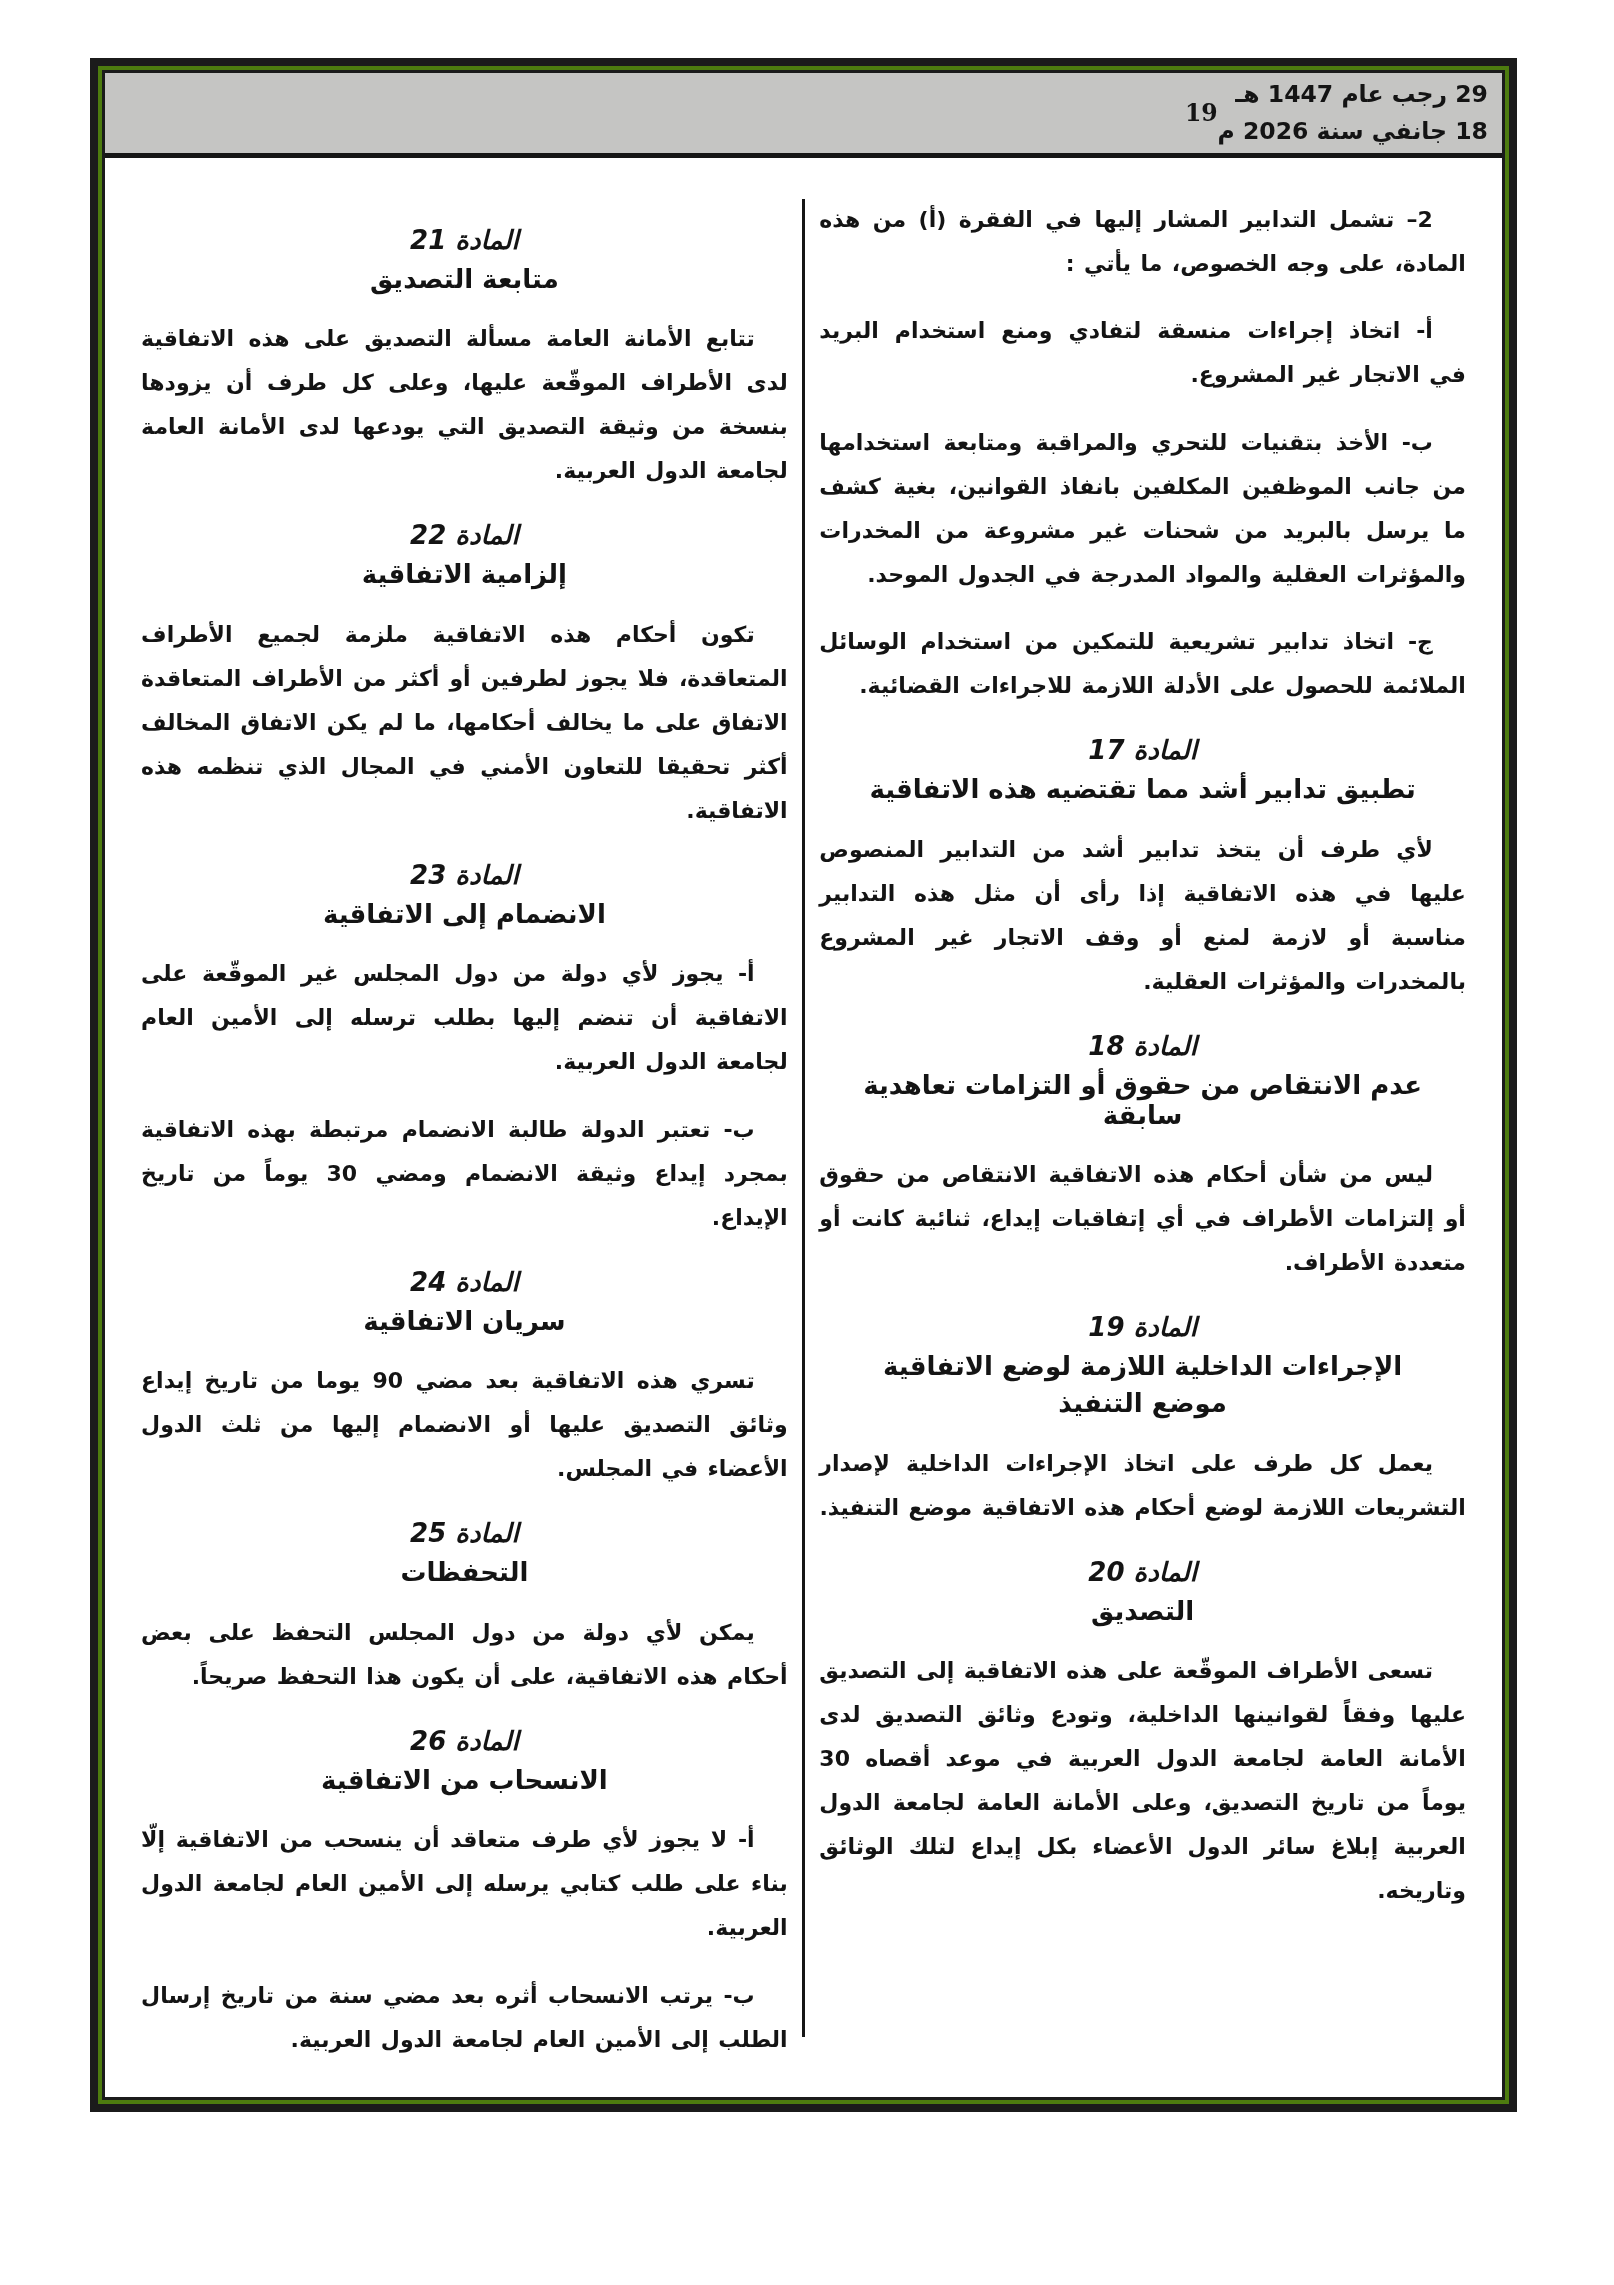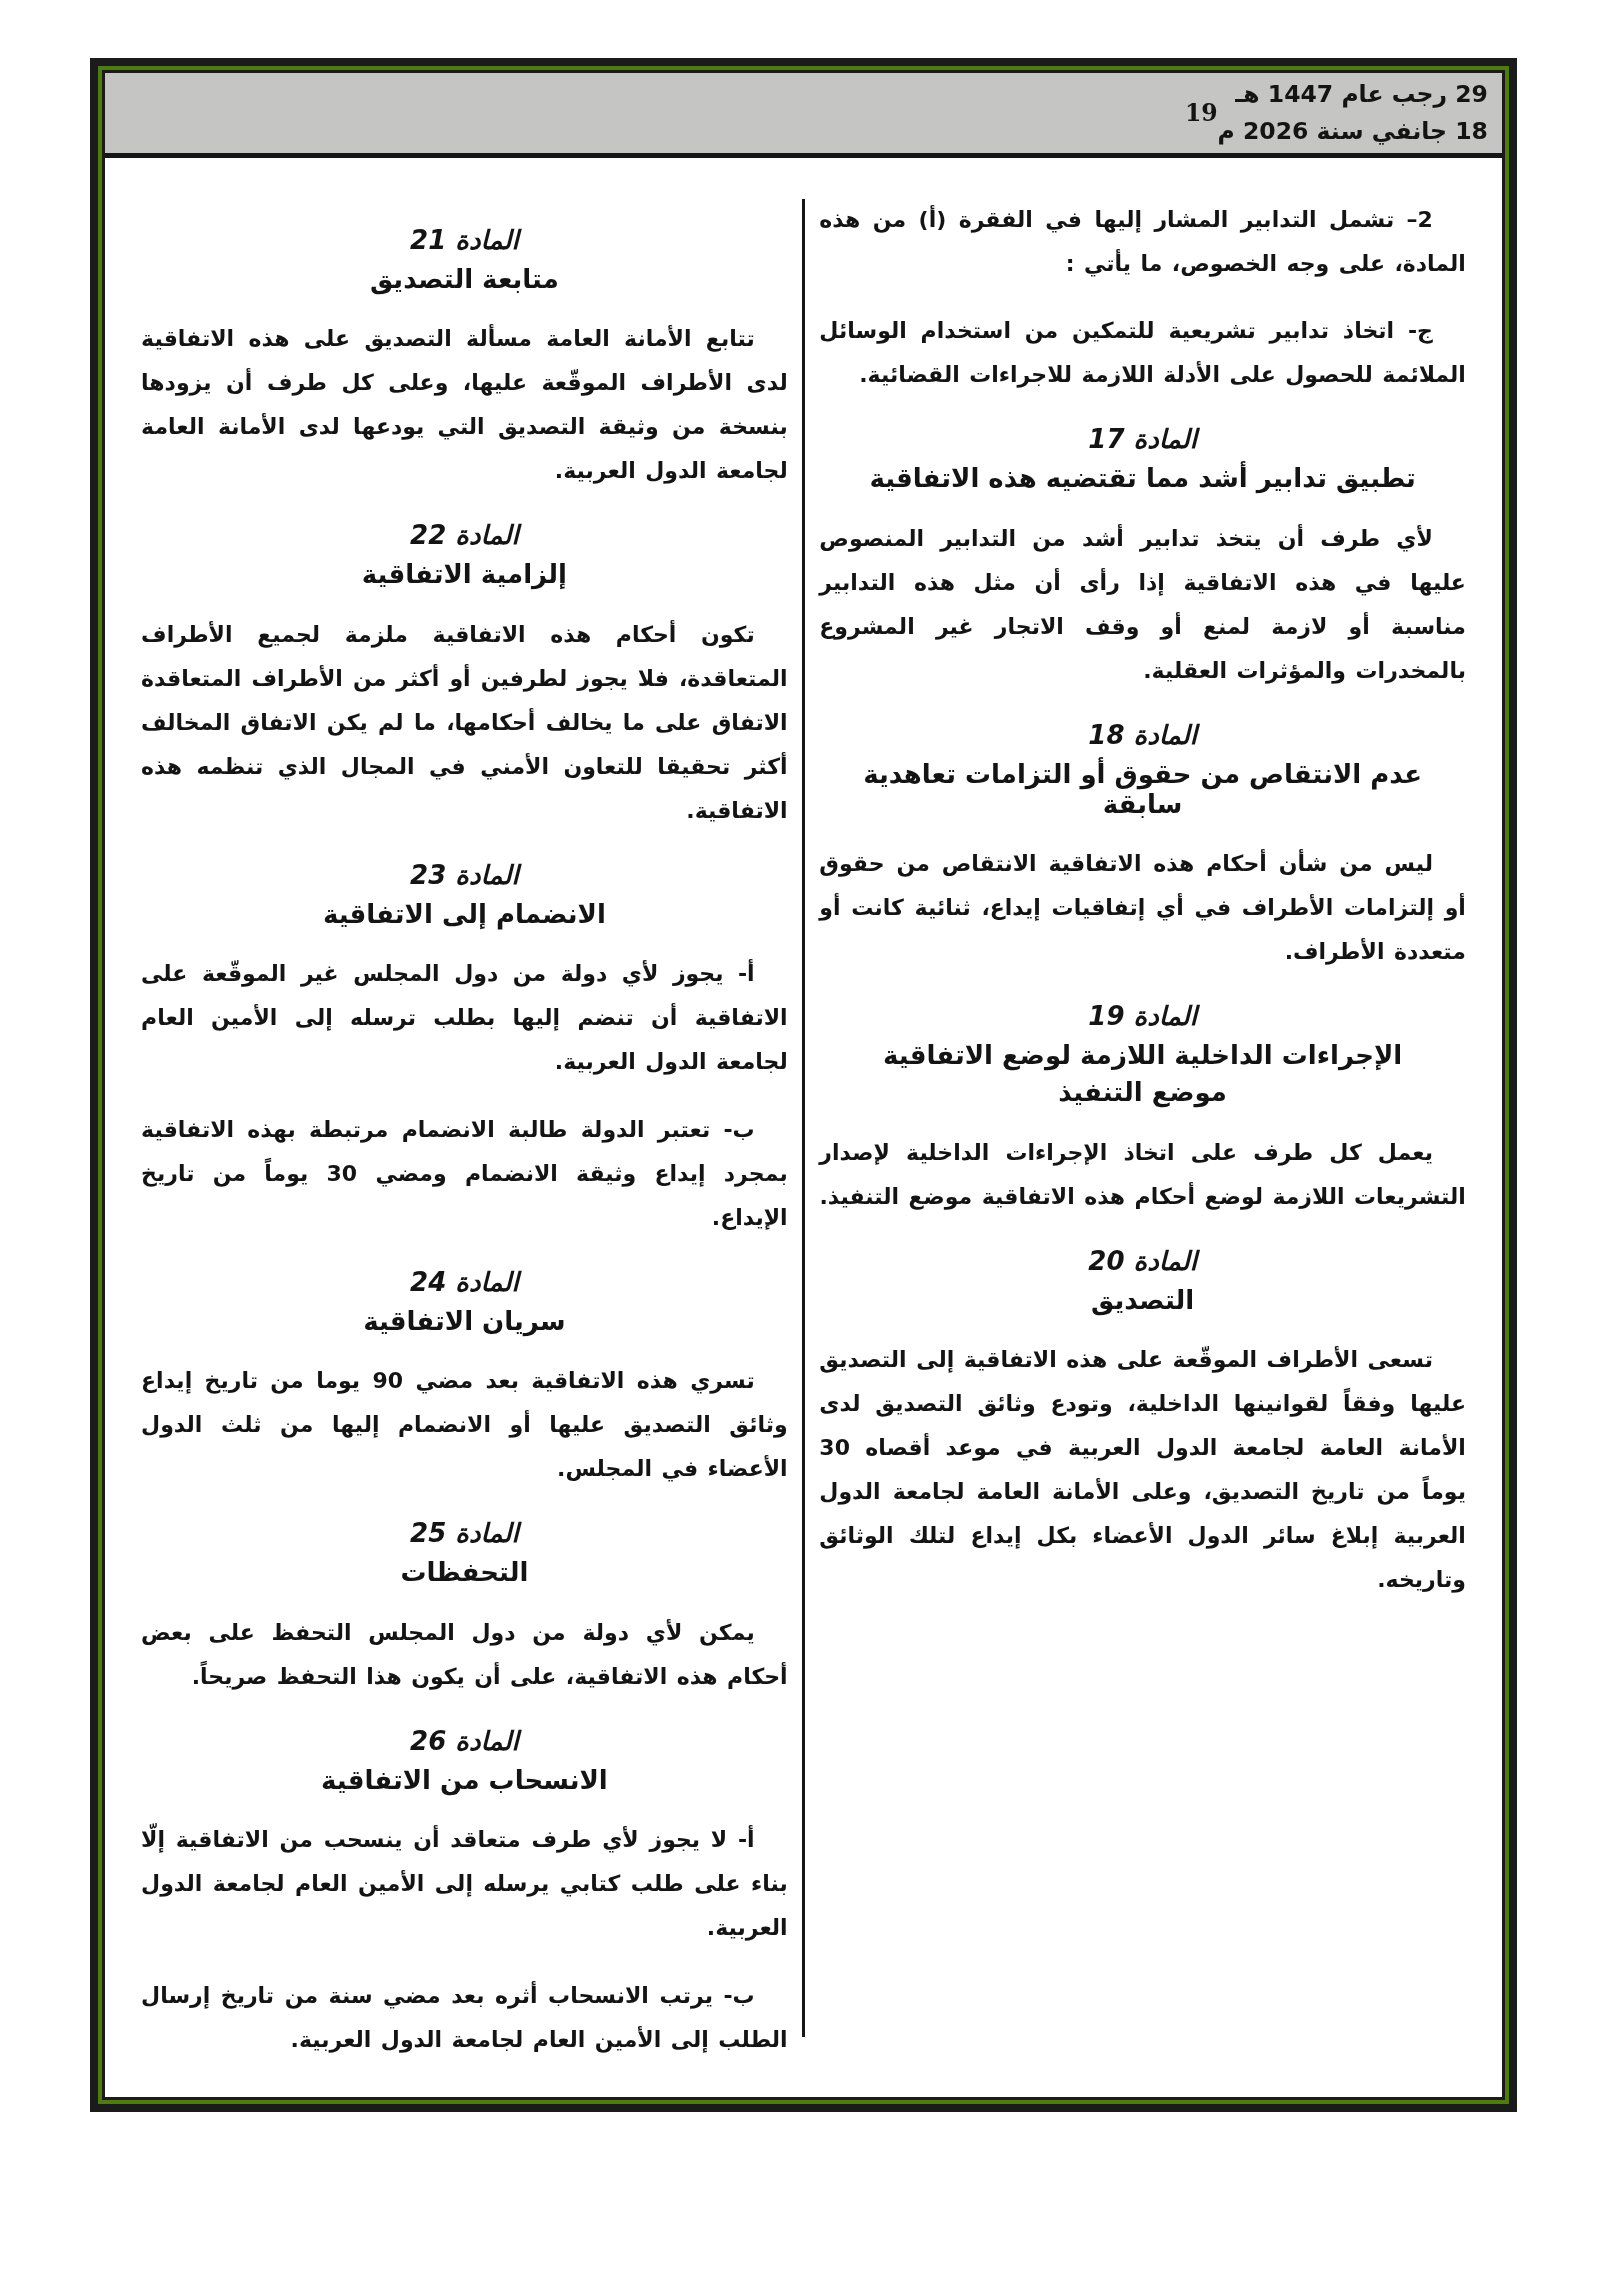--- a/index.html
+++ b/index.html
@@ -126,20 +126,22 @@
       <div class="dates">
         <div>29 رجب عام 1447 هـ</div>
         <div>18 جانفي سنة 2026 م</div>
       </div>
       <div class="page-no">19</div>
     </header>
 
     <main class="columns">
       <section class="col col-right" id="col-right">
           <div class="para">2– تشمل التدابير المشار إليها في الفقرة (أ) من هذه المادة، على وجه الخصوص، ما يأتي :</div>
+          <div class="para">أ- اتخاذ إجراءات منسقة لتفادي ومنع استخدام البريد في الاتجار غير المشروع.</div>
+          <div class="para">ب- الأخذ بتقنيات للتحري والمراقبة ومتابعة استخدامها من جانب الموظفين المكلفين بانفاذ القوانين، بغية كشف ما يرسل بالبريد من شحنات غير مشروعة من المخدرات والمؤثرات العقلية والمواد المدرجة في الجدول الموحد.</div>
           <div class="para">ج- اتخاذ تدابير تشريعية للتمكين من استخدام الوسائل الملائمة للحصول على الأدلة اللازمة للاجراءات القضائية.</div>
           <div class="art-num">المادة 17</div>
           <div class="art-title">تطبيق تدابير أشد مما تقتضيه هذه الاتفاقية</div>
           <div class="para">لأي طرف أن يتخذ تدابير أشد من التدابير المنصوص عليها في هذه الاتفاقية إذا رأى أن مثل هذه التدابير مناسبة أو لازمة لمنع أو وقف الاتجار غير المشروع بالمخدرات والمؤثرات العقلية.</div>
           <div class="art-num">المادة 18</div>
           <div class="art-title">عدم الانتقاص من حقوق أو التزامات تعاهدية سابقة</div>
           <div class="para">ليس من شأن أحكام هذه الاتفاقية الانتقاص من حقوق أو إلتزامات الأطراف في أي إتفاقيات إيداع، ثنائية كانت أو متعددة الأطراف.</div>
           <div class="art-num">المادة 19</div>
           <div class="art-title">الإجراءات الداخلية اللازمة لوضع الاتفاقية</div>
           <div class="art-title cont">موضع التنفيذ</div>

